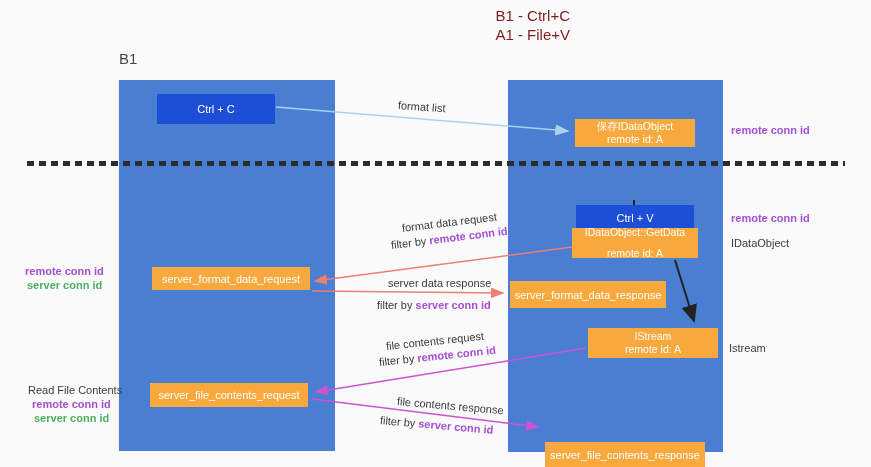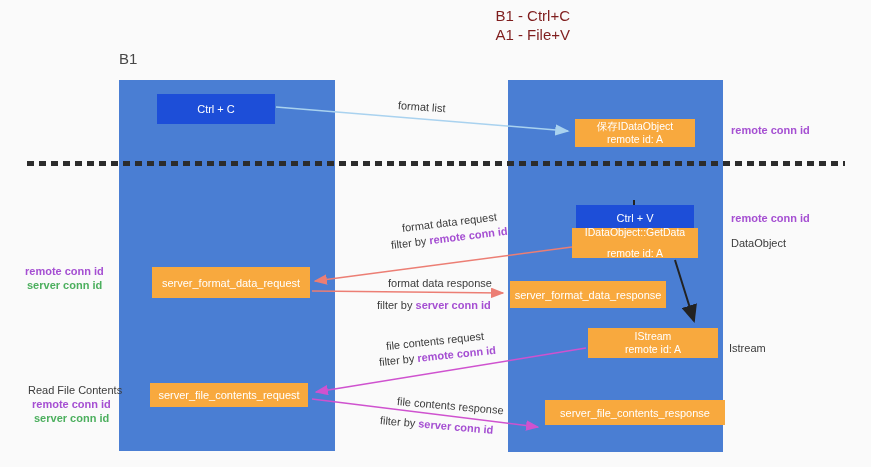--- a/index.html
+++ b/index.html
@@ -91,49 +91,49 @@
 
 <div class="abs node green" style="left:576px;top:172px;width:118px;height:26px;margin-top:33px;">
   <span>Ctrl + V</span>
 </div>
 
 <div class="abs node orange two" style="left:572px;top:228px;width:126px;height:30px;gap:8px;">
   <div>IDataObject::GetData</div>
   <div>remote id: A</div>
 </div>
 
-<div class="abs node orange" style="left:152px;top:267px;width:158px;height:31px;">
+<div class="abs node orange" style="left:152px;top:267px;width:158px;height:23px;">
   <span>server_format_data_request</span>
 </div>
 
 <div class="abs node orange" style="left:510px;top:281px;width:156px;height:27px;">
   <span>server_format_data_response</span>
 </div>
 
 <div class="abs node orange two" style="left:588px;top:328px;width:130px;height:30px;">
   <div>IStream</div>
   <div>remote id: A</div>
 </div>
 
 <div class="abs node orange" style="left:150px;top:383px;width:158px;height:24px;">
   <span>server_file_contents_request</span>
 </div>
 
-<div class="abs node orange" style="left:545px;top:400px;width:180px;height:25px;">
+<div class="abs node orange" style="left:545px;top:442px;width:160px;height:25px;">
   <span>server_file_contents_response</span>
 </div>
 
 <div class="abs lbl" style="left:398px;top:99px;transform:rotate(4deg);">format list</div>
 
 <div class="abs lbl" style="left:402px;top:222px;transform:rotate(-7deg);">format data request</div>
 <div class="abs lbl" style="left:391px;top:239px;transform:rotate(-7deg);">
   <span class="dark">filter by </span><span class="purple">remote conn id</span>
 </div>
 
-<div class="abs lbl" style="left:388px;top:277px;">format data response</div>
+<div class="abs lbl" style="left:388px;top:277px;">server data response</div>
 <div class="abs lbl" style="left:377px;top:299px;">
   <span class="dark">filter by </span><span class="purple">server conn id</span>
 </div>
 
 <div class="abs lbl" style="left:386px;top:340px;transform:rotate(-6deg);">file contents request</div>
 <div class="abs lbl" style="left:379px;top:356px;transform:rotate(-6deg);">
   <span class="dark">filter by </span><span class="purple">remote conn id</span>
 </div>
 
 <div class="abs lbl" style="left:397px;top:395px;transform:rotate(5deg);">file contents response</div>
@@ -143,15 +143,15 @@
 
 <div class="abs lbl purple" style="left:25px;top:265px;">remote conn id</div>
 <div class="abs lbl greentxt" style="left:27px;top:279px;">server conn id</div>
 
 <div class="abs lbl" style="left:28px;top:384px;">Read File Contents</div>
 <div class="abs lbl purple" style="left:32px;top:398px;">remote conn id</div>
 <div class="abs lbl greentxt" style="left:34px;top:412px;">server conn id</div>
 
 <div class="abs lbl purple" style="left:731px;top:124px;">remote conn id</div>
 <div class="abs lbl purple" style="left:731px;top:212px;">remote conn id</div>
-<div class="abs lbl" style="left:731px;top:237px;">DataObject</div>
+<div class="abs lbl" style="left:731px;top:237px;">IDataObject</div>
 <div class="abs lbl" style="left:729px;top:342px;">Istream</div>
 <div class="abs lbl" style="left:735px;top:423px;margin-top:43px;">Write File Contents</div>
 
 </body></html>

